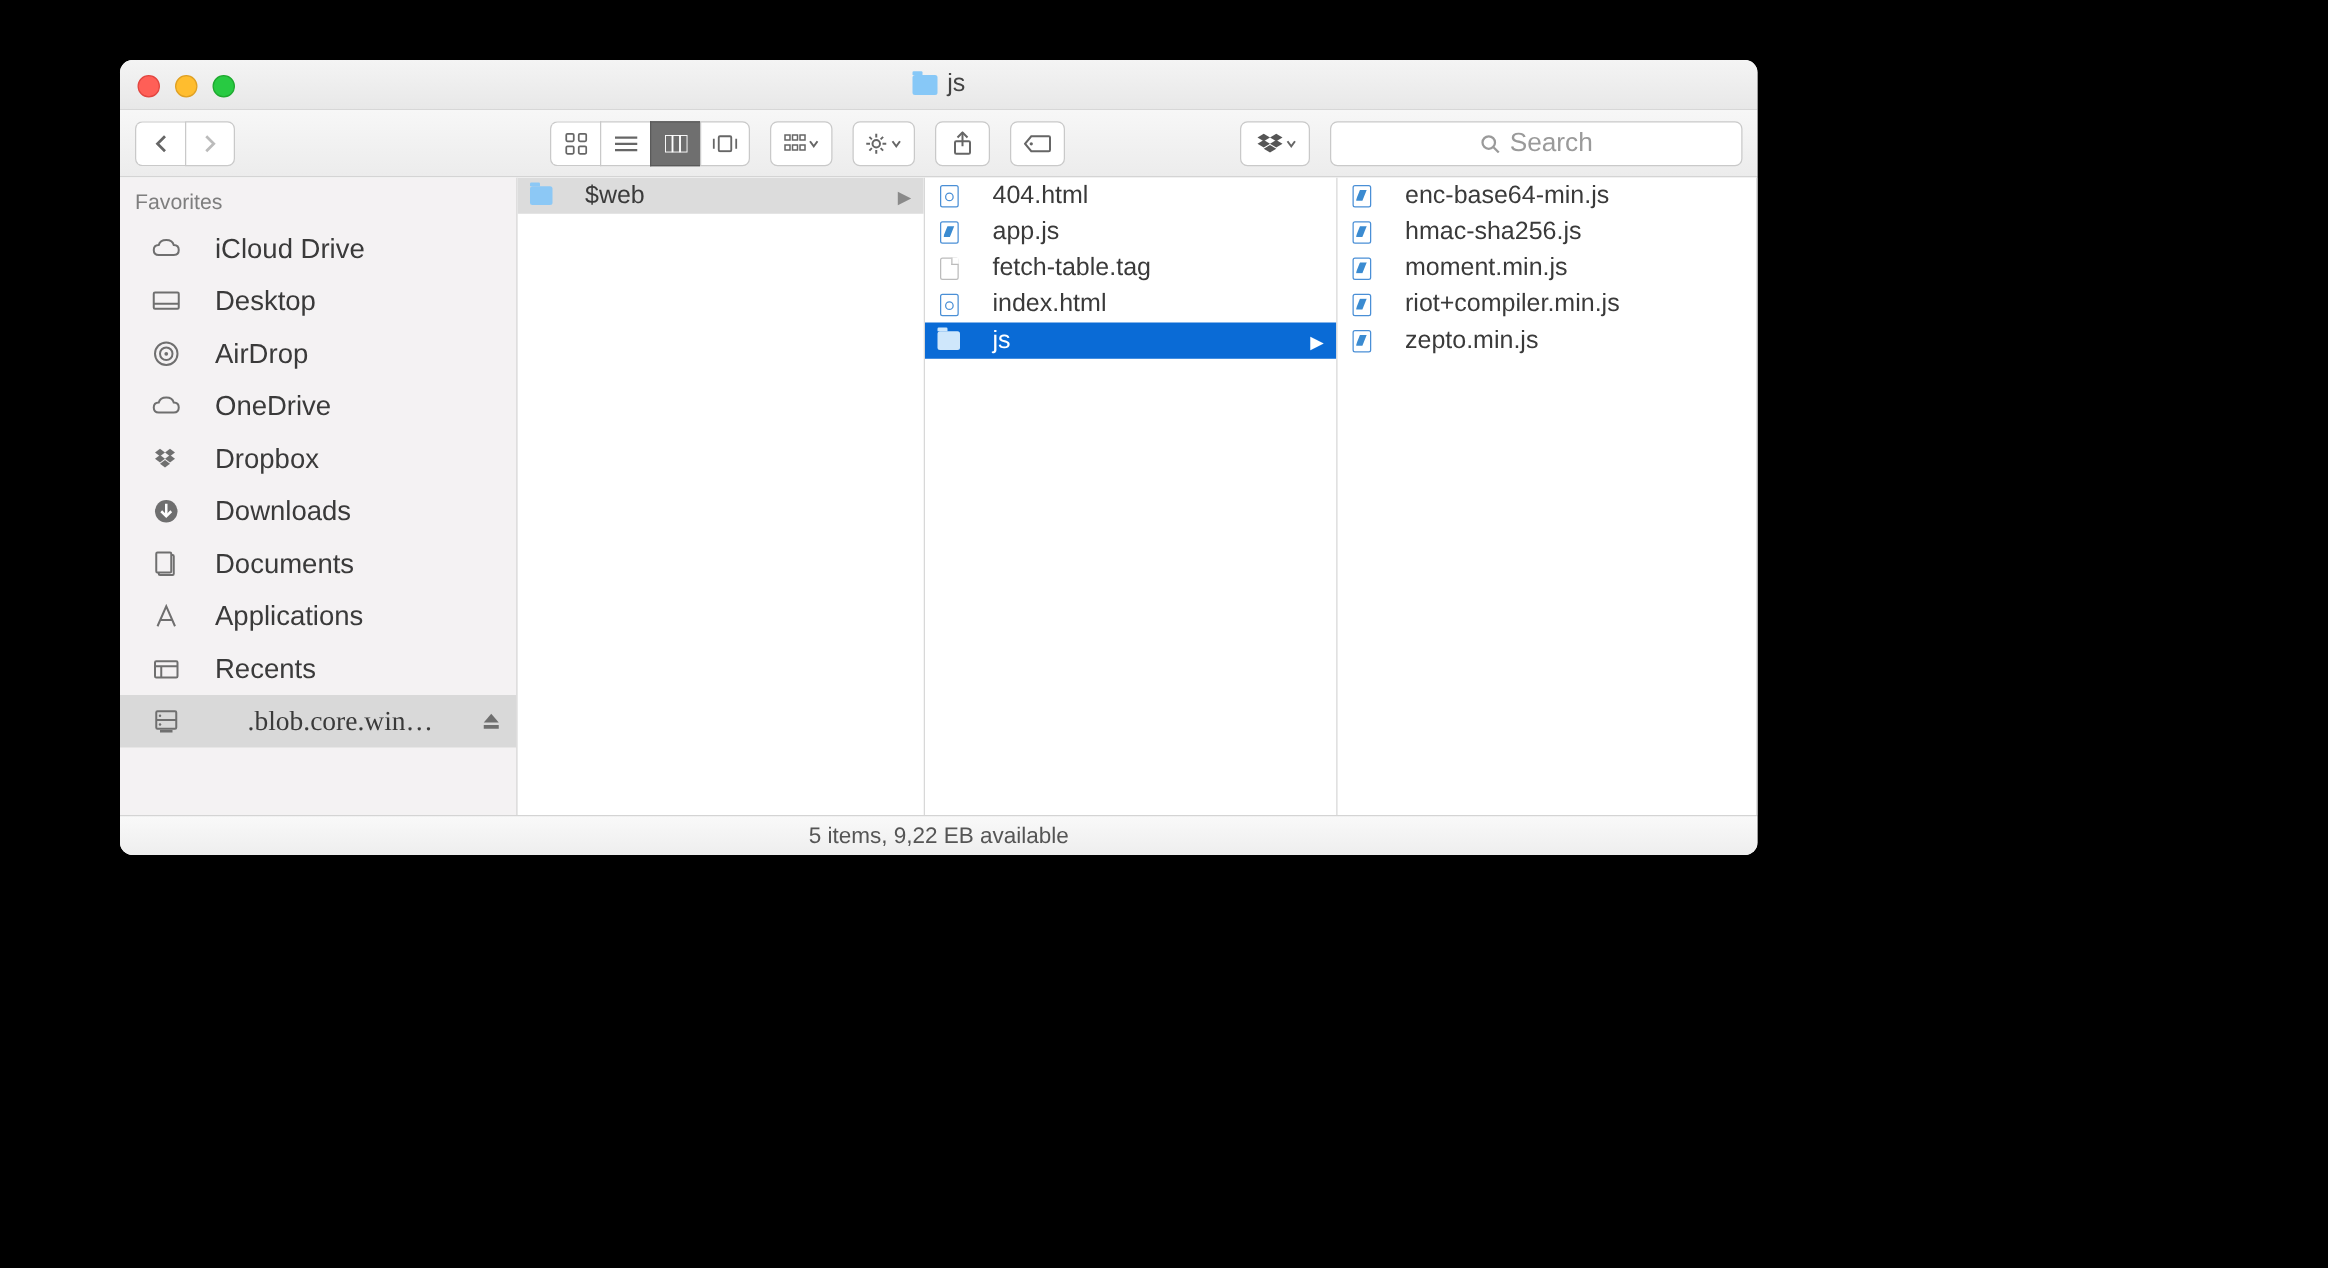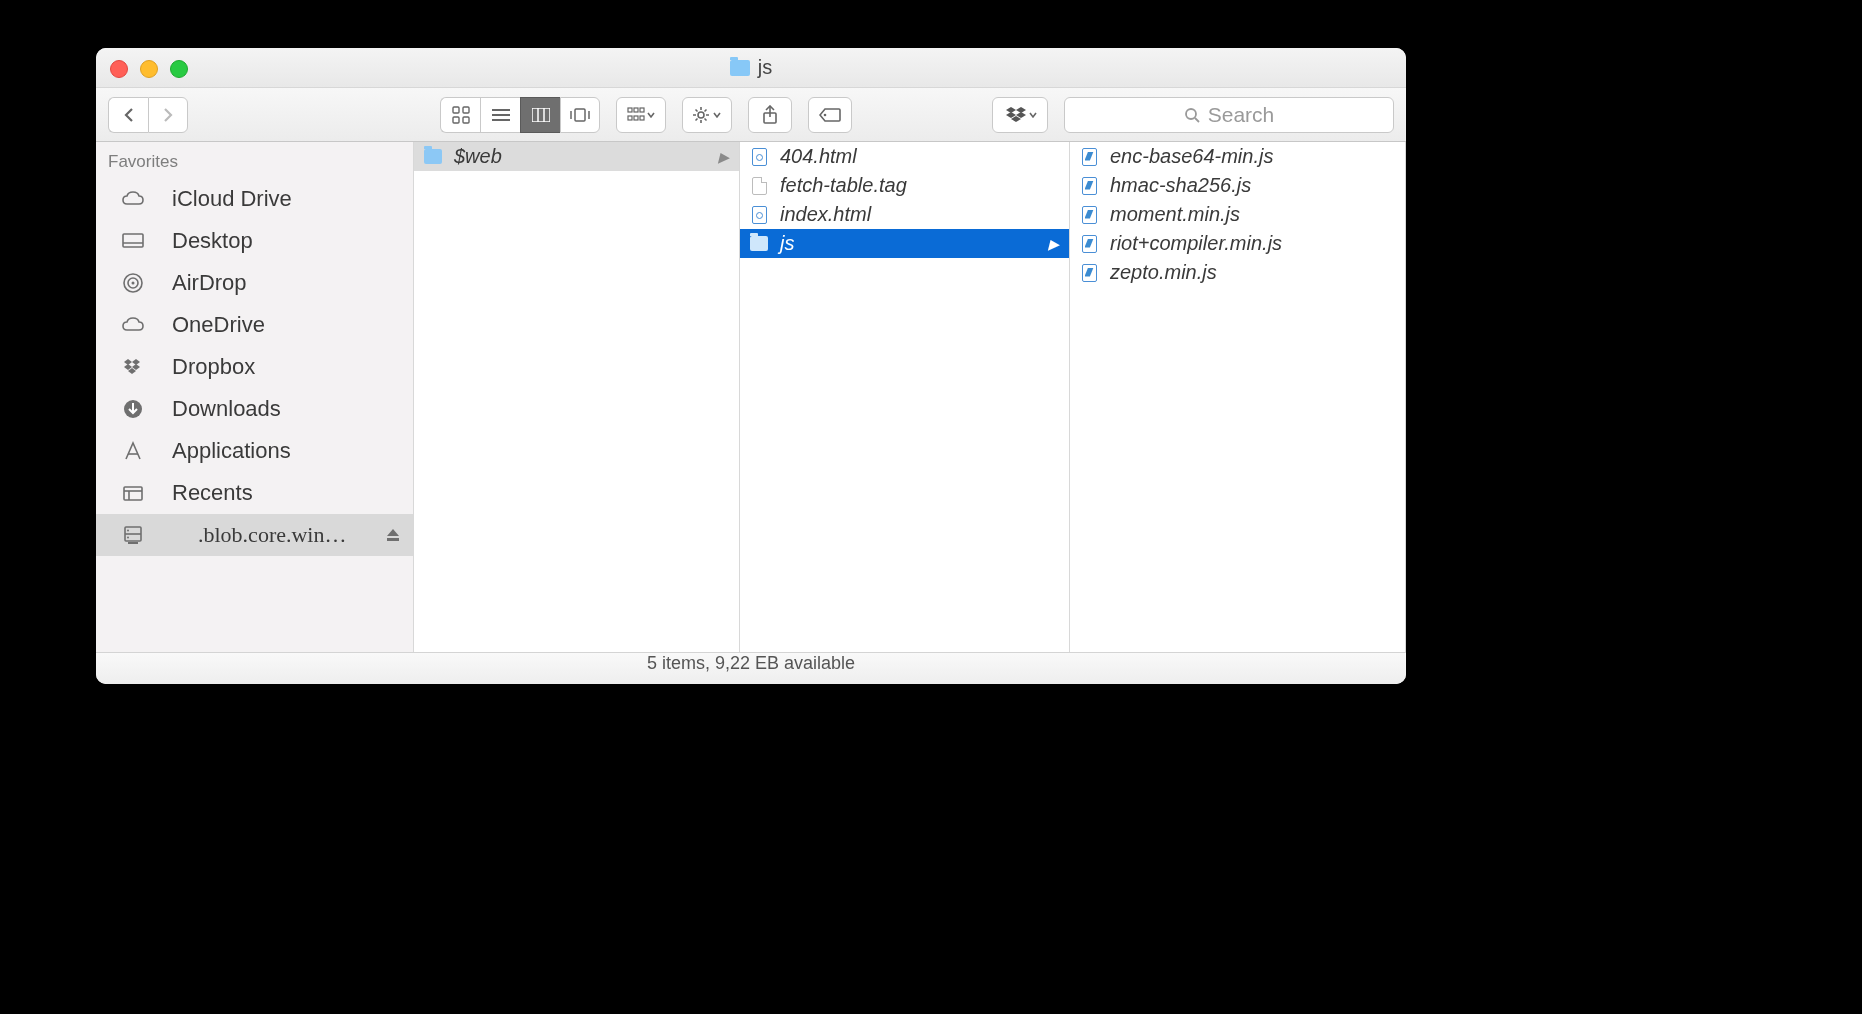--- a/index.html
+++ b/index.html
@@ -82,39 +82,39 @@
   .sb-icon { width:26px; height:22px; display:inline-flex; align-items:center; justify-content:center; color:#6f6f6f; font-size:20px;}
   .sb-eject { margin-left:auto; color:#6f6f6f;}
   .column {
     border-right:1px solid #d8d8d8;
     overflow:auto;
   }
   .col1 { width:326px;}
   .col2 { width:330px;text-align:right;}
   .col3 { flex:1;}
   .row {
-    display:flex; align-items:center; height:29px; padding:0 10px; gap:12px;
-    font-size:20px; color:#3a3a3a; white-space:nowrap;font-style:italic;
+    display:flex; align-items:center; height:29px; padding:0 10px; gap:26px;
+    font-size:20px; color:#3a3a3a; white-space:nowrap;
   }
   .row.selected { background:#0a6bd6; color:#fff;}
   .row.selected .chev { color:#fff;}
   .row.highlight { background:#dcdcdc;}
   .chev { margin-left:auto; color:#8a8a8a; font-size:14px;}
   .file-icon { width:18px; height:18px; display:inline-flex; align-items:center; justify-content:center;}
   .folder-ic { width:20px; height:15px; background:#8cc8f5; border-radius:2px; position:relative;}
   .folder-ic::before { content:""; position:absolute; top:-3px; left:0; width:8px; height:3px; background:#8cc8f5; border-radius:1px 1px 0 0;}
   .row.selected .folder-ic, .row.selected .folder-ic::before { background:#cfe7fb;}
   .doc-ic { width:15px; height:18px; background:#fff; border:1px solid #bcbcbc; border-radius:2px; position:relative;}
   .doc-ic.blue { border-color:#4a8fd6;}
   .doc-ic .corner { position:absolute; top:-1px; right:-1px; width:6px; height:6px; background:#fff; border-left:1px solid #bcbcbc; border-bottom:1px solid #bcbcbc;}
   .doc-ic .dot-o { position:absolute; left:3px; top:5px; width:7px; height:7px; border:1.5px solid #4a8fd6; border-radius:50%;}
   .doc-ic .vs { position:absolute; left:2px; top:3px; width:9px; height:9px; background:#3b8bd1; clip-path: polygon(40% 0,100% 0,60% 100%,0 100%);}
   .statusbar {
     height:32px; background:linear-gradient(#f9f9f9,#eee); border-top:1px solid #d4d4d4;
-    display:flex; align-items:flex-start; justify-content:center; font-size:18px; color:#555;
+    display:flex; align-items:center; justify-content:center; font-size:18px; color:#555;
   }
   svg { display:block; }
 </style>
 </head>
 <body>
 
 <div class="window">
 
   <div class="titlebar">
     <div class="traffic">
@@ -299,20 +299,29 @@
               <svg width="22" height="22" viewBox="0 0 22 22">
                 <circle cx="11" cy="11" r="9" fill="#6f6f6f"></circle>
                 <polyline points="11,5 11,14" stroke="#fff" stroke-width="2"></polyline>
                 <polyline points="7,11 11,15 15,11" fill="none" stroke="#fff" stroke-width="2"></polyline>
               </svg>
             </span>
             <span>Downloads</span>
           </div>
           <div class="sb-item">
             <span class="sb-icon">
+              <svg width="20" height="22" viewBox="0 0 20 22">
+                <rect x="4" y="4" width="12" height="16" rx="1" stroke="#6f6f6f" stroke-width="1.6" fill="none"></rect>
+                <rect x="2" y="2" width="12" height="16" rx="1" fill="#f4f2f3" stroke="#6f6f6f" stroke-width="1.6"></rect>
+              </svg>
+            </span>
+            <span>Documents</span>
+          </div>
+          <div class="sb-item">
+            <span class="sb-icon">
               <svg width="22" height="20" viewBox="0 0 22 20">
                 <polyline points="4,18 11,2 18,18" stroke="#6f6f6f" stroke-width="1.6" fill="none"></polyline>
                 <line x1="6" y1="13" x2="16" y2="13" stroke="#6f6f6f" stroke-width="1.6" fill="none"></line>
               </svg>
             </span>
             <span>Applications</span>
           </div>
           <div class="sb-item">
             <span class="sb-icon">
               <svg width="22" height="18" viewBox="0 0 22 18">
@@ -356,20 +365,28 @@
         <div class="row">
           <span class="file-icon">
             <span class="doc-ic blue">
               <span class="dot-o"></span>
             </span>
           </span>
           <span>404.html</span>
         </div>
         <div class="row">
           <span class="file-icon">
+            <span class="doc-ic blue">
+              <span class="vs"></span>
+            </span>
+          </span>
+          <span>app.js</span>
+        </div>
+        <div class="row">
+          <span class="file-icon">
             <span class="doc-ic">
               <span class="corner"></span>
             </span>
           </span>
           <span>fetch-table.tag</span>
         </div>
         <div class="row">
           <span class="file-icon">
             <span class="doc-ic blue">
               <span class="dot-o"></span>

